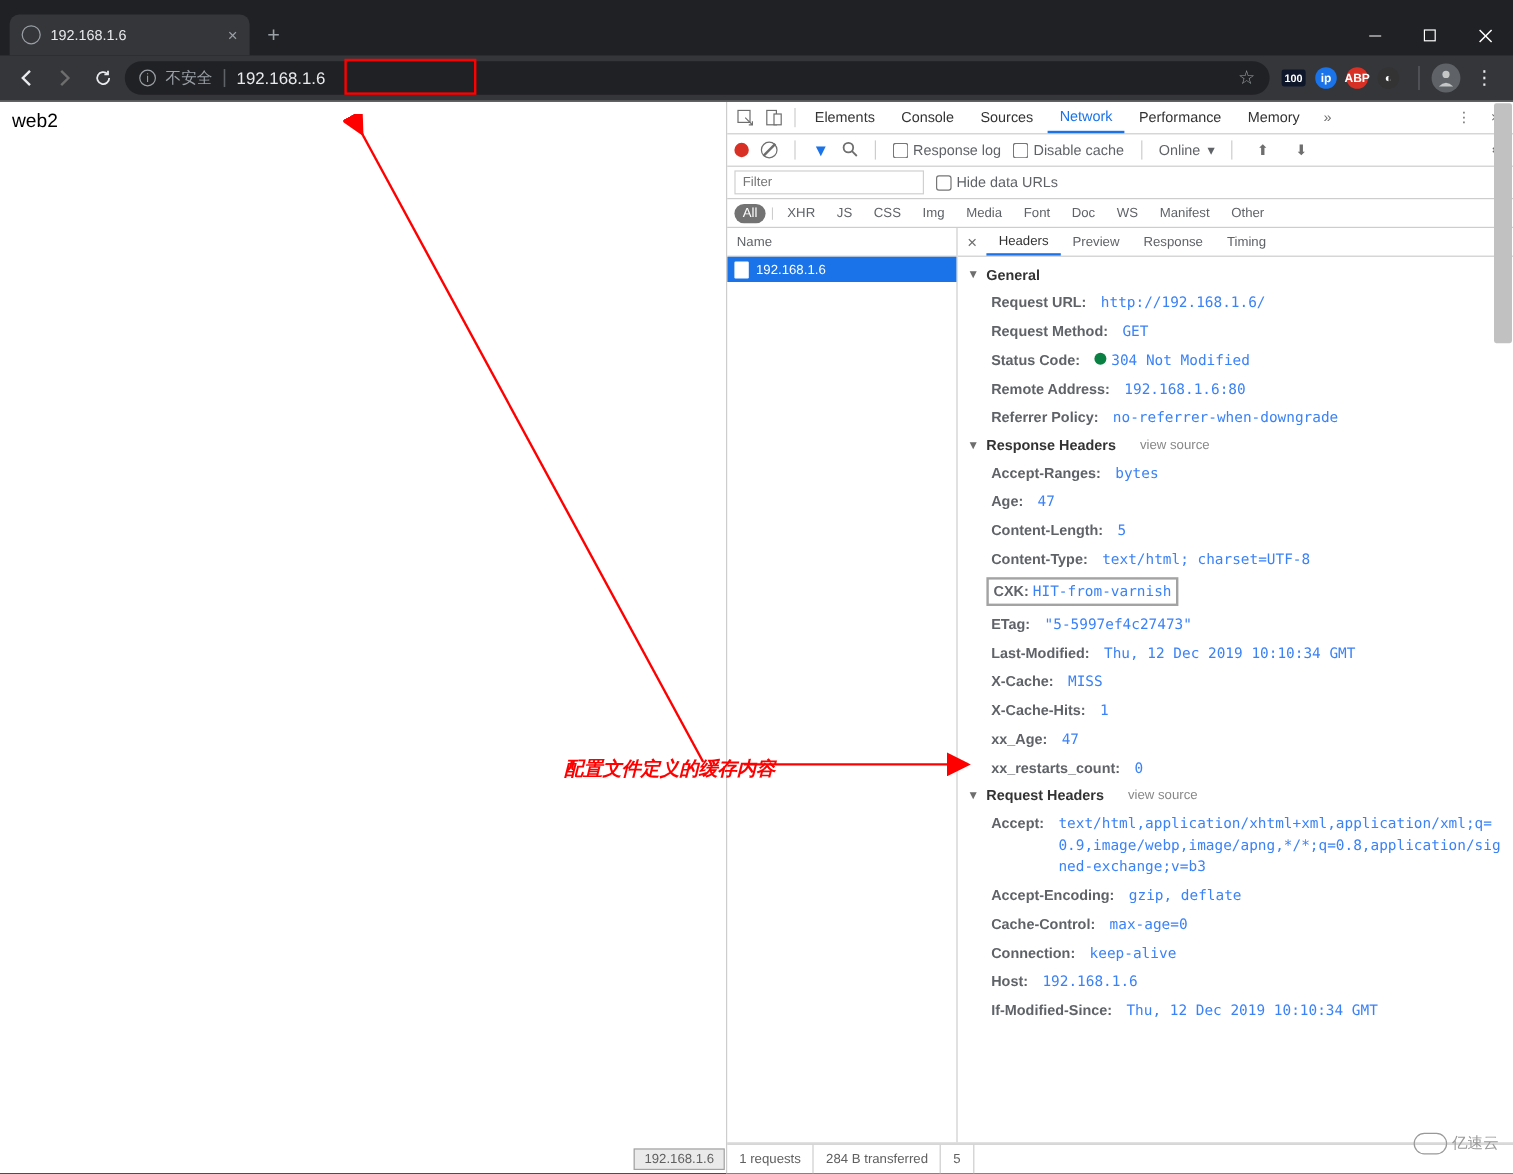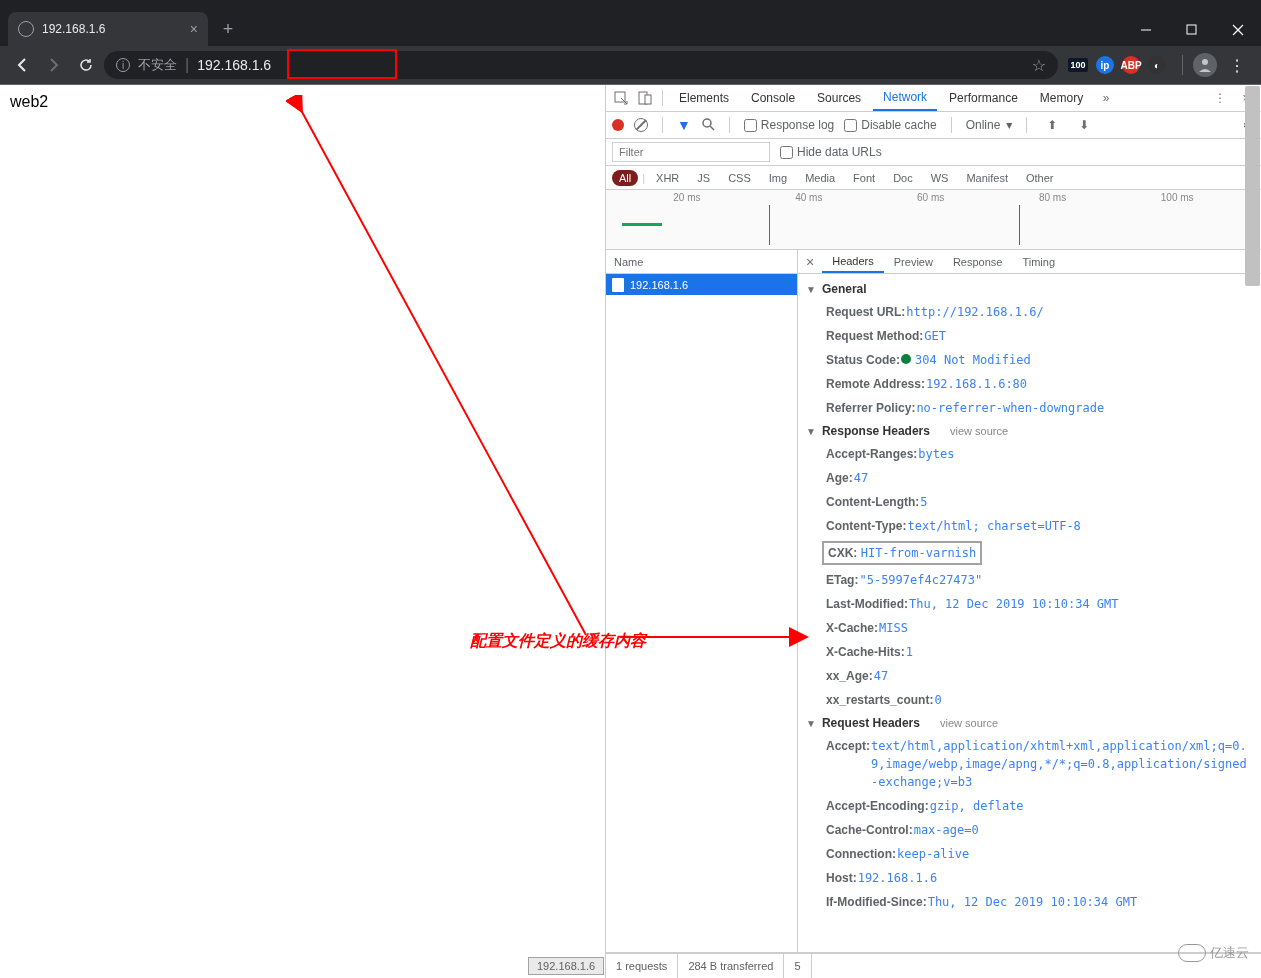--- a/index.html
+++ b/index.html
@@ -44,42 +44,42 @@
 .filter-funnel{color:#1a73e8;font-size:14px}
 .search-ico{color:#6e6e6e}
 .chk{display:flex;align-items:center;gap:4px;color:#5f6368}
 .chk input{margin:0}
 .throttle{display:flex;align-items:center;gap:6px;color:#5f6368}
 .gear-ico{margin-left:auto;color:#6e6e6e;font-size:14px}
 .filter-row{height:27px;display:flex;align-items:center;border-bottom:1px solid #cdcdcd;padding:0 6px;gap:10px}
 .filter-input{width:158px;height:20px;border:1px solid #d0d0d0;padding:0 6px;font-size:11px;color:#888}
 .type-row{height:24px;display:flex;align-items:center;border-bottom:1px solid #cdcdcd;padding:0 6px;gap:4px;font-size:11px}
 .type-pill{padding:2px 7px;border-radius:8px;color:#5f6368}
-.type-pill.active{background:#7f1d1d;color:#fff}
+.type-pill.active{background:#737373;color:#fff}
 .type-sep{color:#cdcdcd}
 .timeline{height:60px;border-bottom:1px solid #cdcdcd;position:relative;background:#fafafa}
 .tl-ticks{display:flex;justify-content:space-around;padding:2px 20px;color:#888;font-size:10px}
 .tl-body{height:40px;position:relative;margin:0 8px}
 .tl-mark{position:absolute;top:0;bottom:0;width:1px}
 .tl-bar{position:absolute;height:3px;top:18px}
 .req-area{flex:1;display:flex;overflow:hidden;border-bottom:1px solid #cdcdcd}
 .req-list{width:192px;border-right:1px solid #cdcdcd;display:flex;flex-direction:column}
 .req-header{height:24px;display:flex;align-items:center;padding:0 8px;font-size:11px;color:#5f6368;border-bottom:1px solid #cdcdcd}
 .req-item{height:21px;display:flex;align-items:center;padding:0 6px;gap:6px;background:#1a73e8;color:#fff;font-size:11px}
 .file-ico{width:12px;height:14px;background:#fff;border-radius:1px;position:relative}
 .req-detail{flex:1;display:flex;flex-direction:column;overflow:hidden}
 .det-tabs{height:24px;display:flex;align-items:center;border-bottom:1px solid #cdcdcd;font-size:11px}
 .det-close{padding:0 8px;color:#6e6e6e;font-size:14px}
 .det-tab{padding:0 10px;height:23px;display:flex;align-items:center;color:#5f6368}
 .det-tab.active{color:#333;border-bottom:2px solid #1a73e8}
 .det-body{flex:1;overflow-y:auto;padding:4px 0;font-size:12px}
 .sect-head{display:flex;align-items:center;padding:4px 8px;gap:6px;color:#333;font-weight:bold}
 .sect-tri{color:#6e6e6e;font-size:10px}
 .view-src{color:#888;font-weight:normal;margin-left:14px;font-size:11px}
-.kv{padding:3px 8px 3px 28px;display:flex;gap:1px;line-height:1.5}
+.kv{padding:3px 8px 3px 28px;display:flex;gap:12px;line-height:1.5}
 .kv-k{color:#5f6368;font-weight:bold;white-space:nowrap}
 .kv-v{color:#3b82f6;font-family:Consolas,monospace;word-break:break-all}
 .status-dot{display:inline-block;width:10px;height:10px;background:#0b8043;border-radius:50%;margin-right:4px}
 .cxk-box{display:inline-block;border:2px solid #a3a3a3;padding:1px 4px;margin-left:-4px}
 .statusbar{height:25px;display:flex;align-items:center;border-top:1px solid #cdcdcd;font-size:11px;color:#606060;position:relative}
 .sb-left{position:absolute;left:-78px;border:1px solid #a2a2a2;background:#eaeaea;padding:2px 8px;font-size:11px}
 .sb-item{padding:0 10px;border-right:1px solid #cdcdcd;height:100%;display:flex;align-items:center}
 .arrow1{position:absolute;left:286px;top:10px;pointer-events:none;z-index:10}
 .arrow2{position:absolute;left:610px;top:462px;pointer-events:none;z-index:10}
 .anno-text{position:absolute;left:470px;top:546px;color:#ff0000;font-weight:bold;font-style:italic;font-size:16px;z-index:10;font-family:"SimSun",serif}
@@ -256,34 +256,20 @@
       <span class="type-pill">CSS</span>
       <span class="type-pill">Img</span>
       <span class="type-pill">Media</span>
       <span class="type-pill">Font</span>
       <span class="type-pill">Doc</span>
       <span class="type-pill">WS</span>
       <span class="type-pill">Manifest</span>
       <span class="type-pill">Other</span>
     </div>
 
-    <div class="timeline">
-      <div class="tl-ticks">
-        <span>20 ms</span>
-        <span>40 ms</span>
-        <span>60 ms</span>
-        <span>80 ms</span>
-        <span>100 ms</span>
-      </div>
-      <div class="tl-body">
-        <div class="tl-bar" style="left:8px;width:40px;background:#1aa260"></div>
-        <div class="tl-mark" style="left:155px;background:#1a73e8"></div>
-        <div class="tl-mark" style="left:405px;background:#d93025"></div>
-      </div>
-    </div>
 
     <div class="req-area">
       <div class="req-list">
         <div class="req-header">Name</div>
         <div class="req-item">
           <span class="file-ico"></span>
           <span>192.168.1.6</span>
         </div>
       </div>
       <div class="req-detail">

